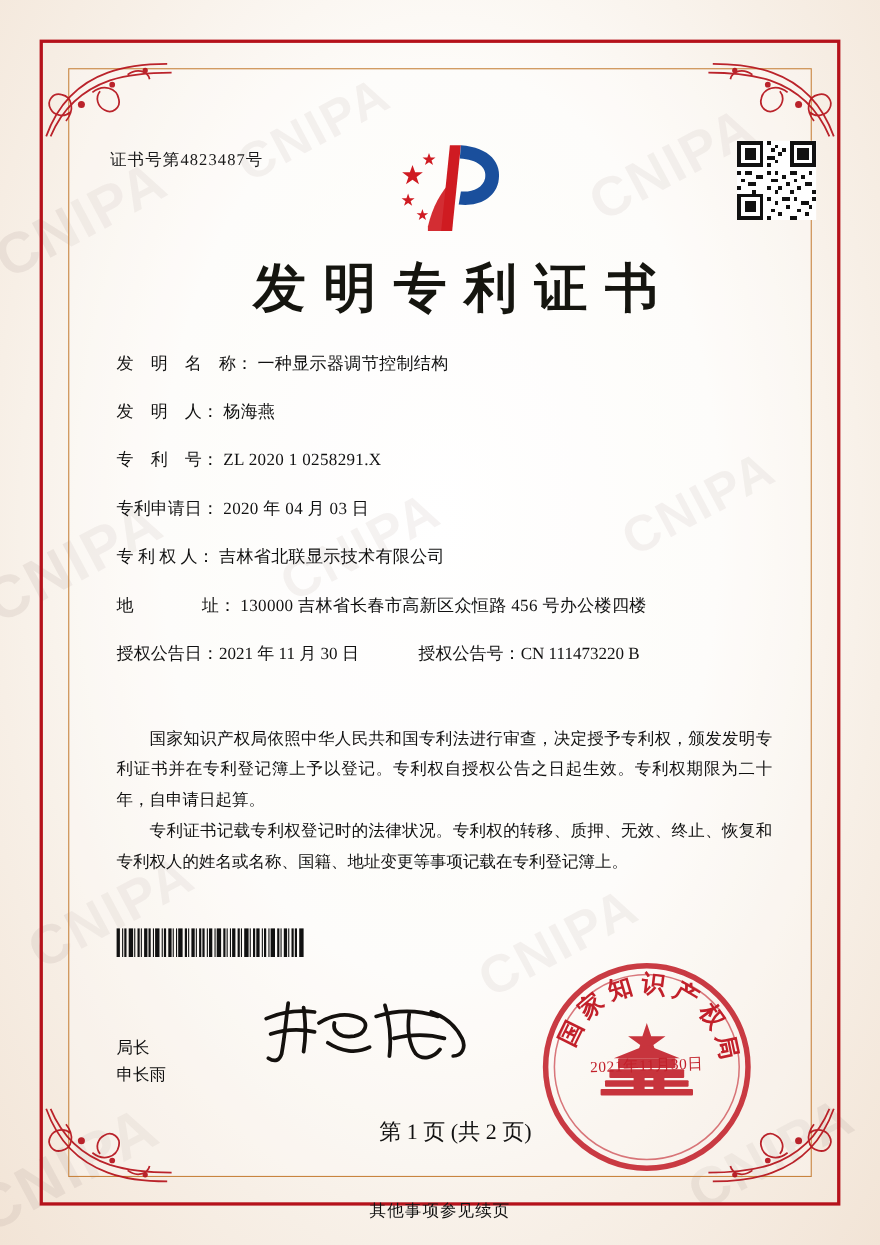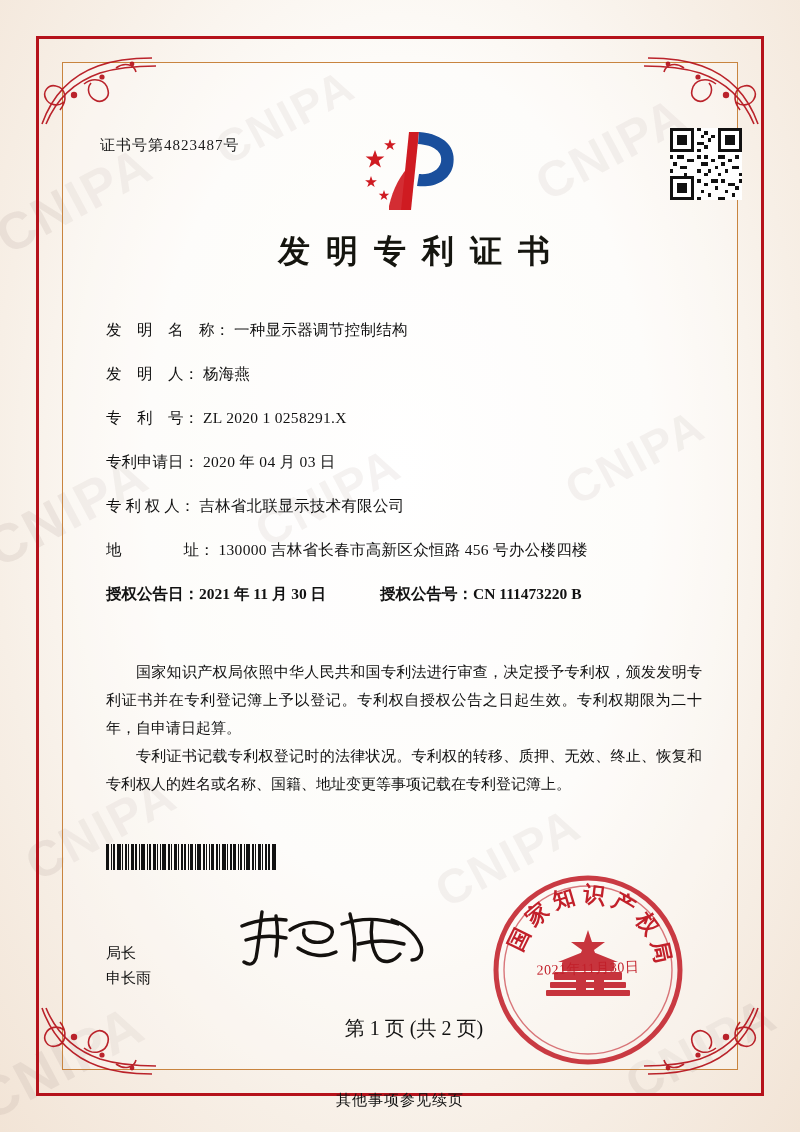--- a/index.html
+++ b/index.html
@@ -97,21 +97,21 @@
     transform: translateX(-50%);
     width: 130px; height: 92px;
   }
   .logo svg { width: 100%; height: 100%; display: block; }
 
   .doc-title {
     position: absolute;
     left: 0; right: 0; top: 168px;
     text-align: center;
     font-family: "Liberation Serif", "DejaVu Serif", serif;
-    font-size: 32px;
+    font-size: 48px;
     font-weight: bold;
     letter-spacing: 16px;
     text-indent: 16px;
     color: #15150f;
   }
 
   
   .fields {
     position: absolute;
     left: 44px; top: 258px;
@@ -127,21 +127,21 @@
   .field-label {
     flex: 0 0 auto;
     letter-spacing: 0px;
     white-space: pre;
   }
   .field-value {
     flex: 1 1 auto;
     padding-left: 4px;
     letter-spacing: .3px;
   }
-  .field-row.dual { justify-content: flex-start; font-weight: bold; }
+  .field-row.dual { justify-content: flex-start; }
   .field-row .sep { display: inline-block; width: 54px; }
 
   .para {
     position: absolute;
     left: 44px;
     width: 596px;
     font-size: 15px;
     line-height: 28px;
     color: #111;
     text-align: justify;

